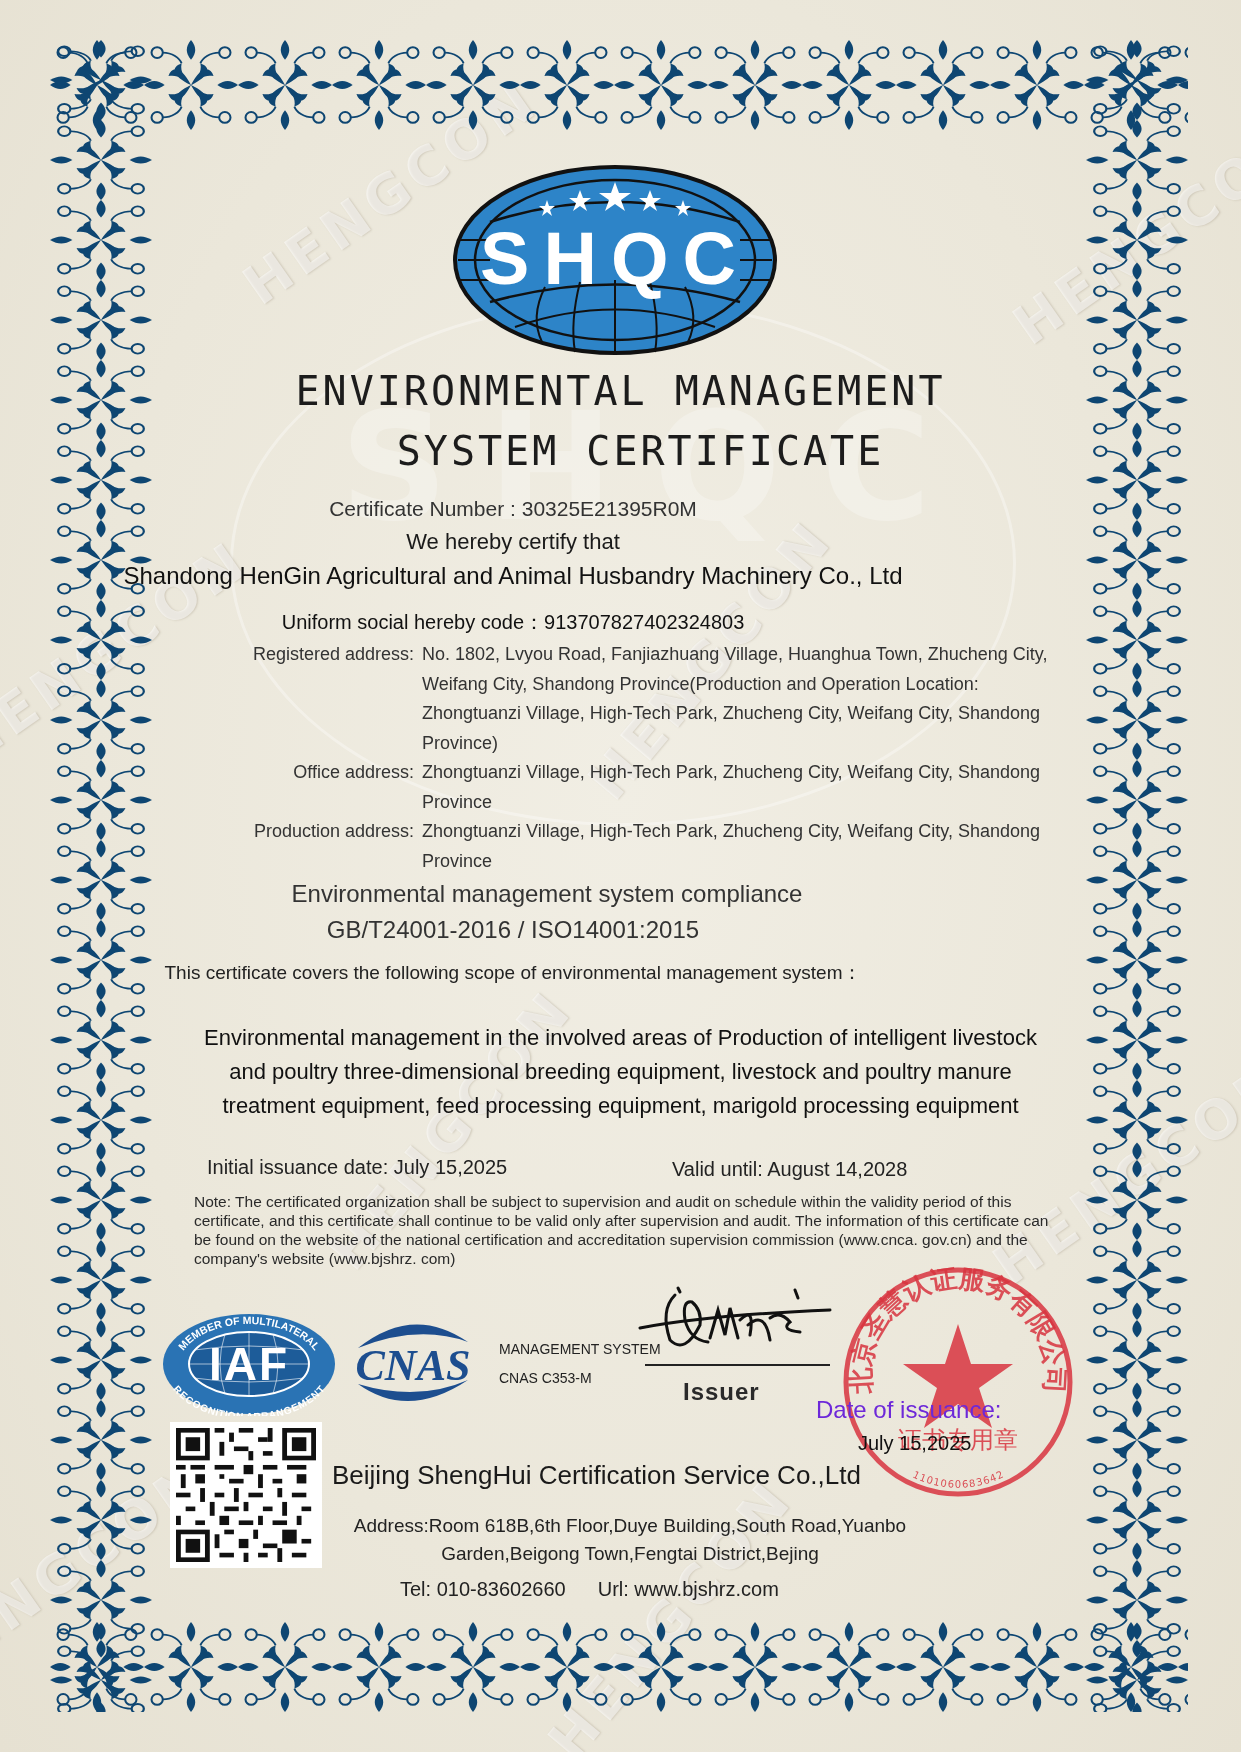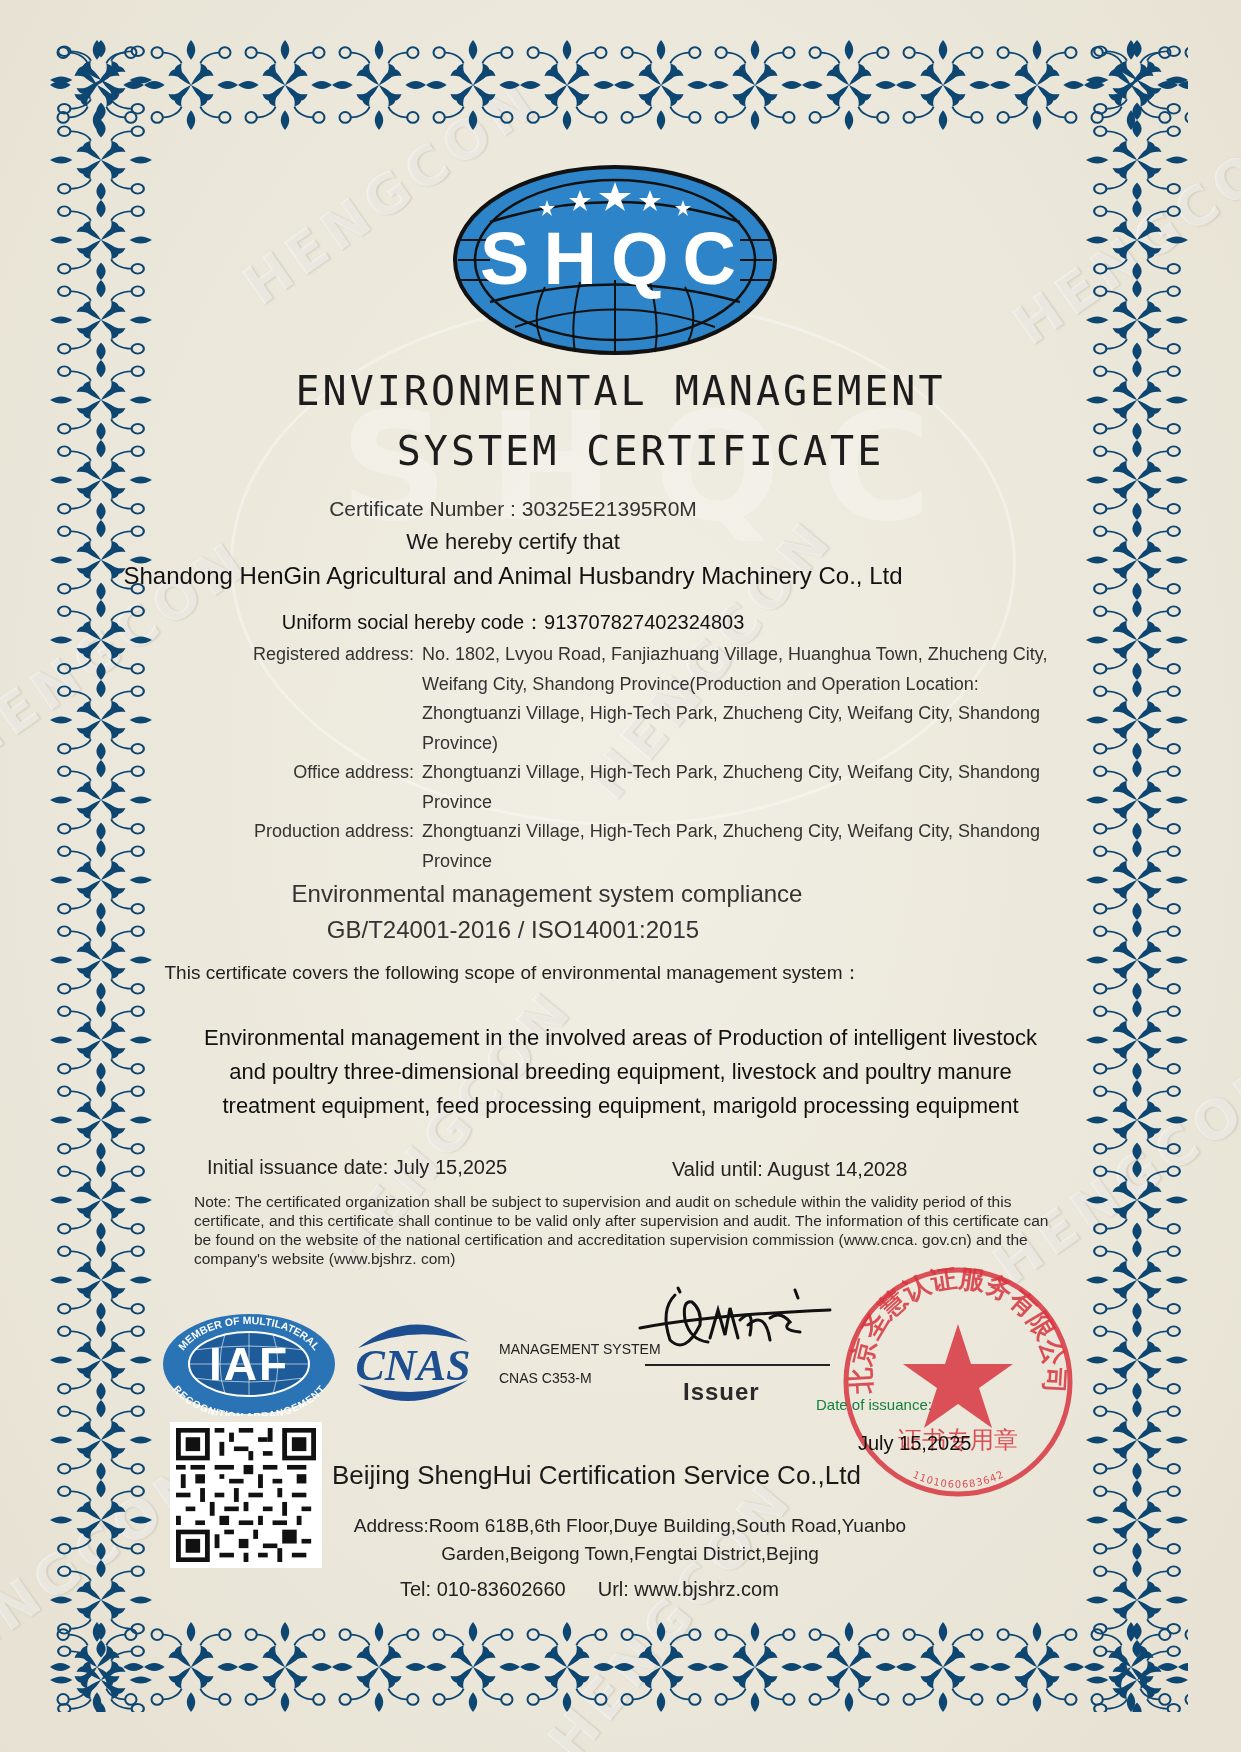--- a/index.html
+++ b/index.html
@@ -86,21 +86,21 @@
   .cnas { position: absolute; left: 338px; top: 1312px; width: 150px; height: 100px; }
   .cnas-text1 { position: absolute; left: 499px; top: 1341px; font-size: 14px; color: #222; }
   .cnas-text2 { position: absolute; left: 499px; top: 1370px; font-size: 14px; color: #222; }
 
   .signature { position: absolute; left: 630px; top: 1280px; width: 230px; height: 90px; }
   .issuer-line { position: absolute; left: 645px; top: 1364px; width: 185px; border-top: 2px solid #222; }
   .issuer { position: absolute; left: 683px; top: 1378px; font-size: 24px; font-weight: bold; color: #2a2a2a; letter-spacing: 1px; }
 
   .stamp { position: absolute; left: 838px; top: 1262px; width: 240px; height: 240px; }
 
-  .date-issuance-label { position: absolute; left: 816px; top: 1396px; font-size: 15px; color: #15803d; }
+  .date-issuance-label { position: absolute; left: 816px; top: 1396px; font-size: 24px; color: #6d28d9; }
   .date-issuance { position: absolute; left: 858px; top: 1432px; font-size: 20px; color: #111; }
 
   .qr { position: absolute; left: 170px; top: 1422px; width: 152px; height: 146px; background: #fff; }
 
   .issuer-company { position: absolute; left: 332px; top: 1460px; font-size: 26px; color: #1a1a1a; white-space: nowrap; }
   .issuer-address {
     position: absolute; left: 330px; top: 1512px; width: 600px; text-align: center;
     font-size: 19px; line-height: 28px; color: #222;
   }
   .contact { position: absolute; left: 400px; top: 1578px; font-size: 20px; color: #222; white-space: nowrap; }

